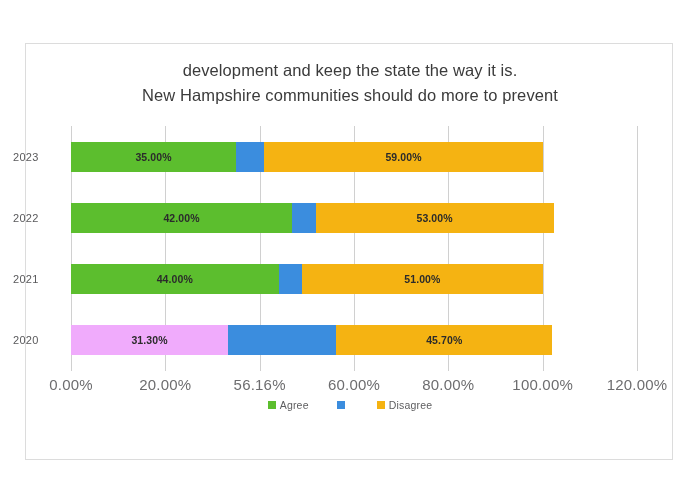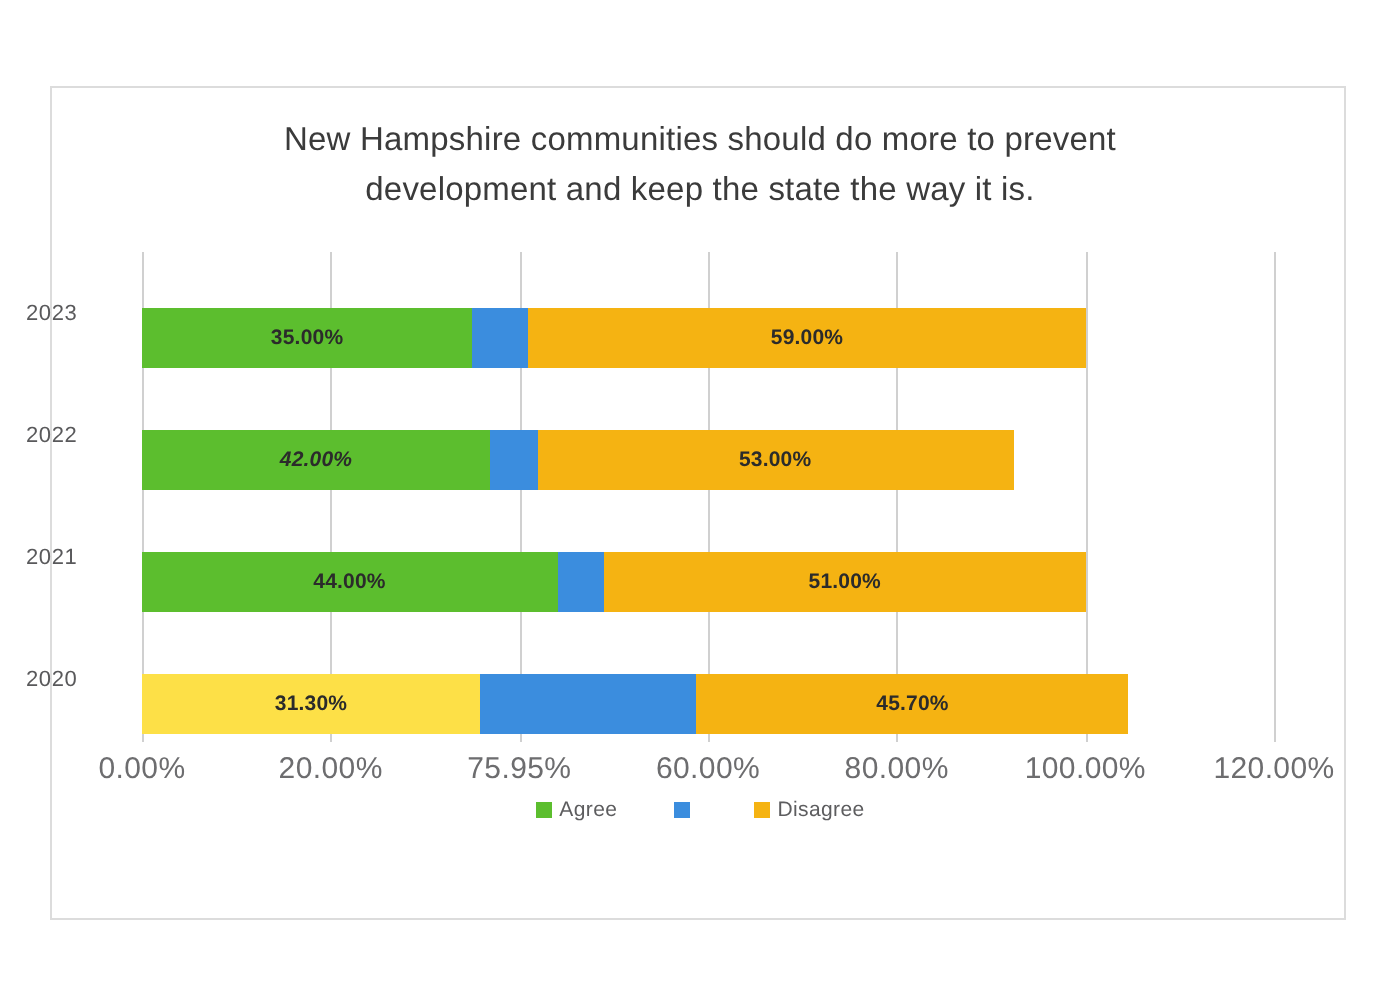--- a/index.html
+++ b/index.html
@@ -75,21 +75,20 @@
     display: flex;
     align-items: stretch;
   }
   .seg {
     position: relative;
     height: 30px;
     display: flex;
     align-items: center;
     justify-content: center;
     overflow: hidden;
-    margin-top: 12px;
   }
   .seg-label {
     font-size: 10.5px;
     font-weight: bold;
     color: #2b2b2b;
     white-space: nowrap;
     letter-spacing: 0.1px;
   }
 
   
@@ -150,22 +149,22 @@
     white-space: nowrap;
     letter-spacing: 0.2px;
   }
 </style>
 </head>
 <body>
 
 <div id="chart-card">
 
   <div id="chart-title">
+    <span class="tline">development and keep the state the way it is.</span>
     <span class="tline">New Hampshire communities should do more to prevent</span>
-    <span class="tline">development and keep the state the way it is.</span>
   </div>
 
   <div id="plot-area">
       <div class="gridline" style="left: 0px;"></div>
       <div class="gridline" style="left: 94.3333px;"></div>
       <div class="gridline" style="left: 188.667px;"></div>
       <div class="gridline" style="left: 283px;"></div>
       <div class="gridline" style="left: 377.333px;"></div>
       <div class="gridline" style="left: 471.667px;"></div>
       <div class="gridline" style="left: 566px;"></div>
@@ -177,21 +176,21 @@
           </div>
           <div class="seg" style="width: 28.3px; background: rgb(59, 141, 222);"></div>
           <div class="seg" style="width: 278.283px; background: rgb(245, 179, 18);">
             <span class="seg-label">59.00%</span>
           </div>
         </div>
       </div>
       <div class="bar-row" style="top: 76.875px;">
         <div class="cat-label">2022</div>
         <div class="bar-track">
-          <div class="seg" style="width: 174px; background: rgb(92, 190, 46); font-style: italic;">
+          <div class="seg" style="width: 221px; background: rgb(92, 190, 46);">
             <span class="seg-label">42.00%</span>
           </div>
           <div class="seg" style="width: 23.5833px; background: rgb(59, 141, 222);"></div>
           <div class="seg" style="width: 238px; background: rgb(245, 179, 18);">
             <span class="seg-label">53.00%</span>
           </div>
         </div>
       </div>
       <div class="bar-row" style="top: 138.125px; padding-left: 36px;">
         <div class="cat-label">2021</div>
@@ -201,35 +200,35 @@
           </div>
           <div class="seg" style="width: 23.5833px; background: rgb(59, 141, 222);"></div>
           <div class="seg" style="width: 240.55px; background: rgb(245, 179, 18);">
             <span class="seg-label">51.00%</span>
           </div>
         </div>
       </div>
       <div class="bar-row" style="top: 199.375px;">
         <div class="cat-label">2020</div>
         <div class="bar-track">
-          <div class="seg" style="width: 169px; background: #fde047;">
+          <div class="seg" style="width: 157px; background: #f0abfc;">
             <span class="seg-label">31.30%</span>
           </div>
           <div class="seg" style="width: 108.483px; background: rgb(59, 141, 222);"></div>
           <div class="seg" style="width: 215.552px; background: rgb(245, 179, 18);">
             <span class="seg-label">45.70%</span>
           </div>
         </div>
       </div>
     </div>
 
   <div id="x-axis-labels">
       <div class="xtick" style="left: 0px;">0.00%</div>
       <div class="xtick" style="left: 94.3333px;">20.00%</div>
-      <div class="xtick" style="left: 188.667px;">75.95%</div>
+      <div class="xtick" style="left: 188.667px;">56.16%</div>
       <div class="xtick" style="left: 283px;">60.00%</div>
       <div class="xtick" style="left: 377.333px;">80.00%</div>
       <div class="xtick" style="left: 471.667px;">100.00%</div>
       <div class="xtick" style="left: 566px;">120.00%</div>
     </div>
 
   <div id="legend">
       <div class="legend-item">
         <span class="legend-swatch" style="background: rgb(92, 190, 46);"></span>
         <span class="legend-text">Agree</span>

